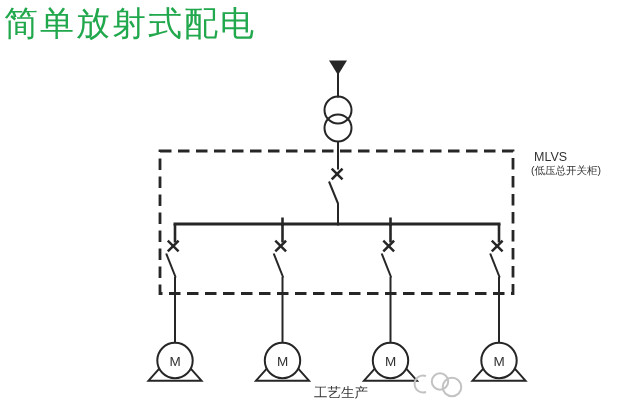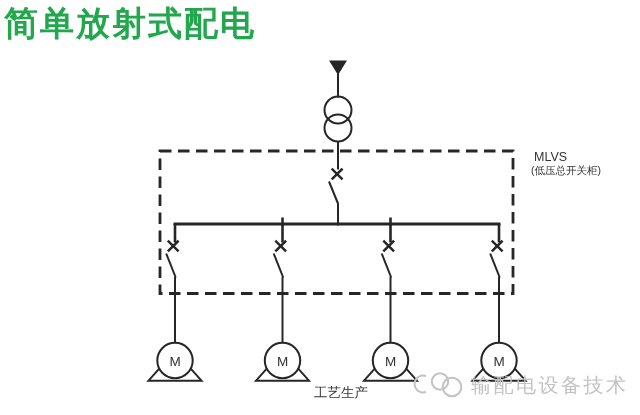--- a/index.html
+++ b/index.html
@@ -3,21 +3,21 @@
 <meta charset="utf-8">
 <style>
   html,body { margin:0; padding:0; }
   body {
     width:640px; height:415px; position:relative; overflow:hidden;
     background:var(--bg,#fff);
     font-family:"Liberation Sans","DejaVu Sans",sans-serif;
   }
   .page-title {
     position:absolute; left:4px; top:1px;
-    font-size:34px; font-weight:700; letter-spacing:2px;
+    font-size:34px; font-weight:400; letter-spacing:2px;
     color:var(--title-green,#21a84d); white-space:nowrap;
   }
   .diagram-svg { position:absolute; left:0; top:0; }
   .ln  { fill:none; stroke:var(--line,#262626); stroke-width:2; }
   .fil { fill:var(--line,#262626); stroke:none; }
   .xmark { fill:none; stroke:var(--line,#262626); stroke-width:2.5; stroke-linecap:square; }
   .bus { stroke-width:3.2; }
   .tick { stroke-width:2.6; }
   .dashed {
     fill:none; stroke:var(--line,#262626); stroke-width:2.8;
@@ -128,14 +128,13 @@
   <text class="mlvs-sub" x="531" y="173.5">(低压总开关柜)</text>
   <text class="process-label" x="341" y="396.5">工艺生产</text>
 </svg>
 
 <div class="watermark">
   <svg width="54" height="32" viewBox="0 0 54 32">
     <path class="wm-ln" d="M 14 7 A 8.5 8.5 0 1 0 14 23"></path>
     <circle class="wm-ln" cx="28" cy="12.5" r="8.2"></circle>
     <circle class="wm-ln" cx="40" cy="18" r="9.3"></circle>
   </svg>
-  <span class="watermark-text">输配电设备技术</span>
 </div>
 
 </body></html>

